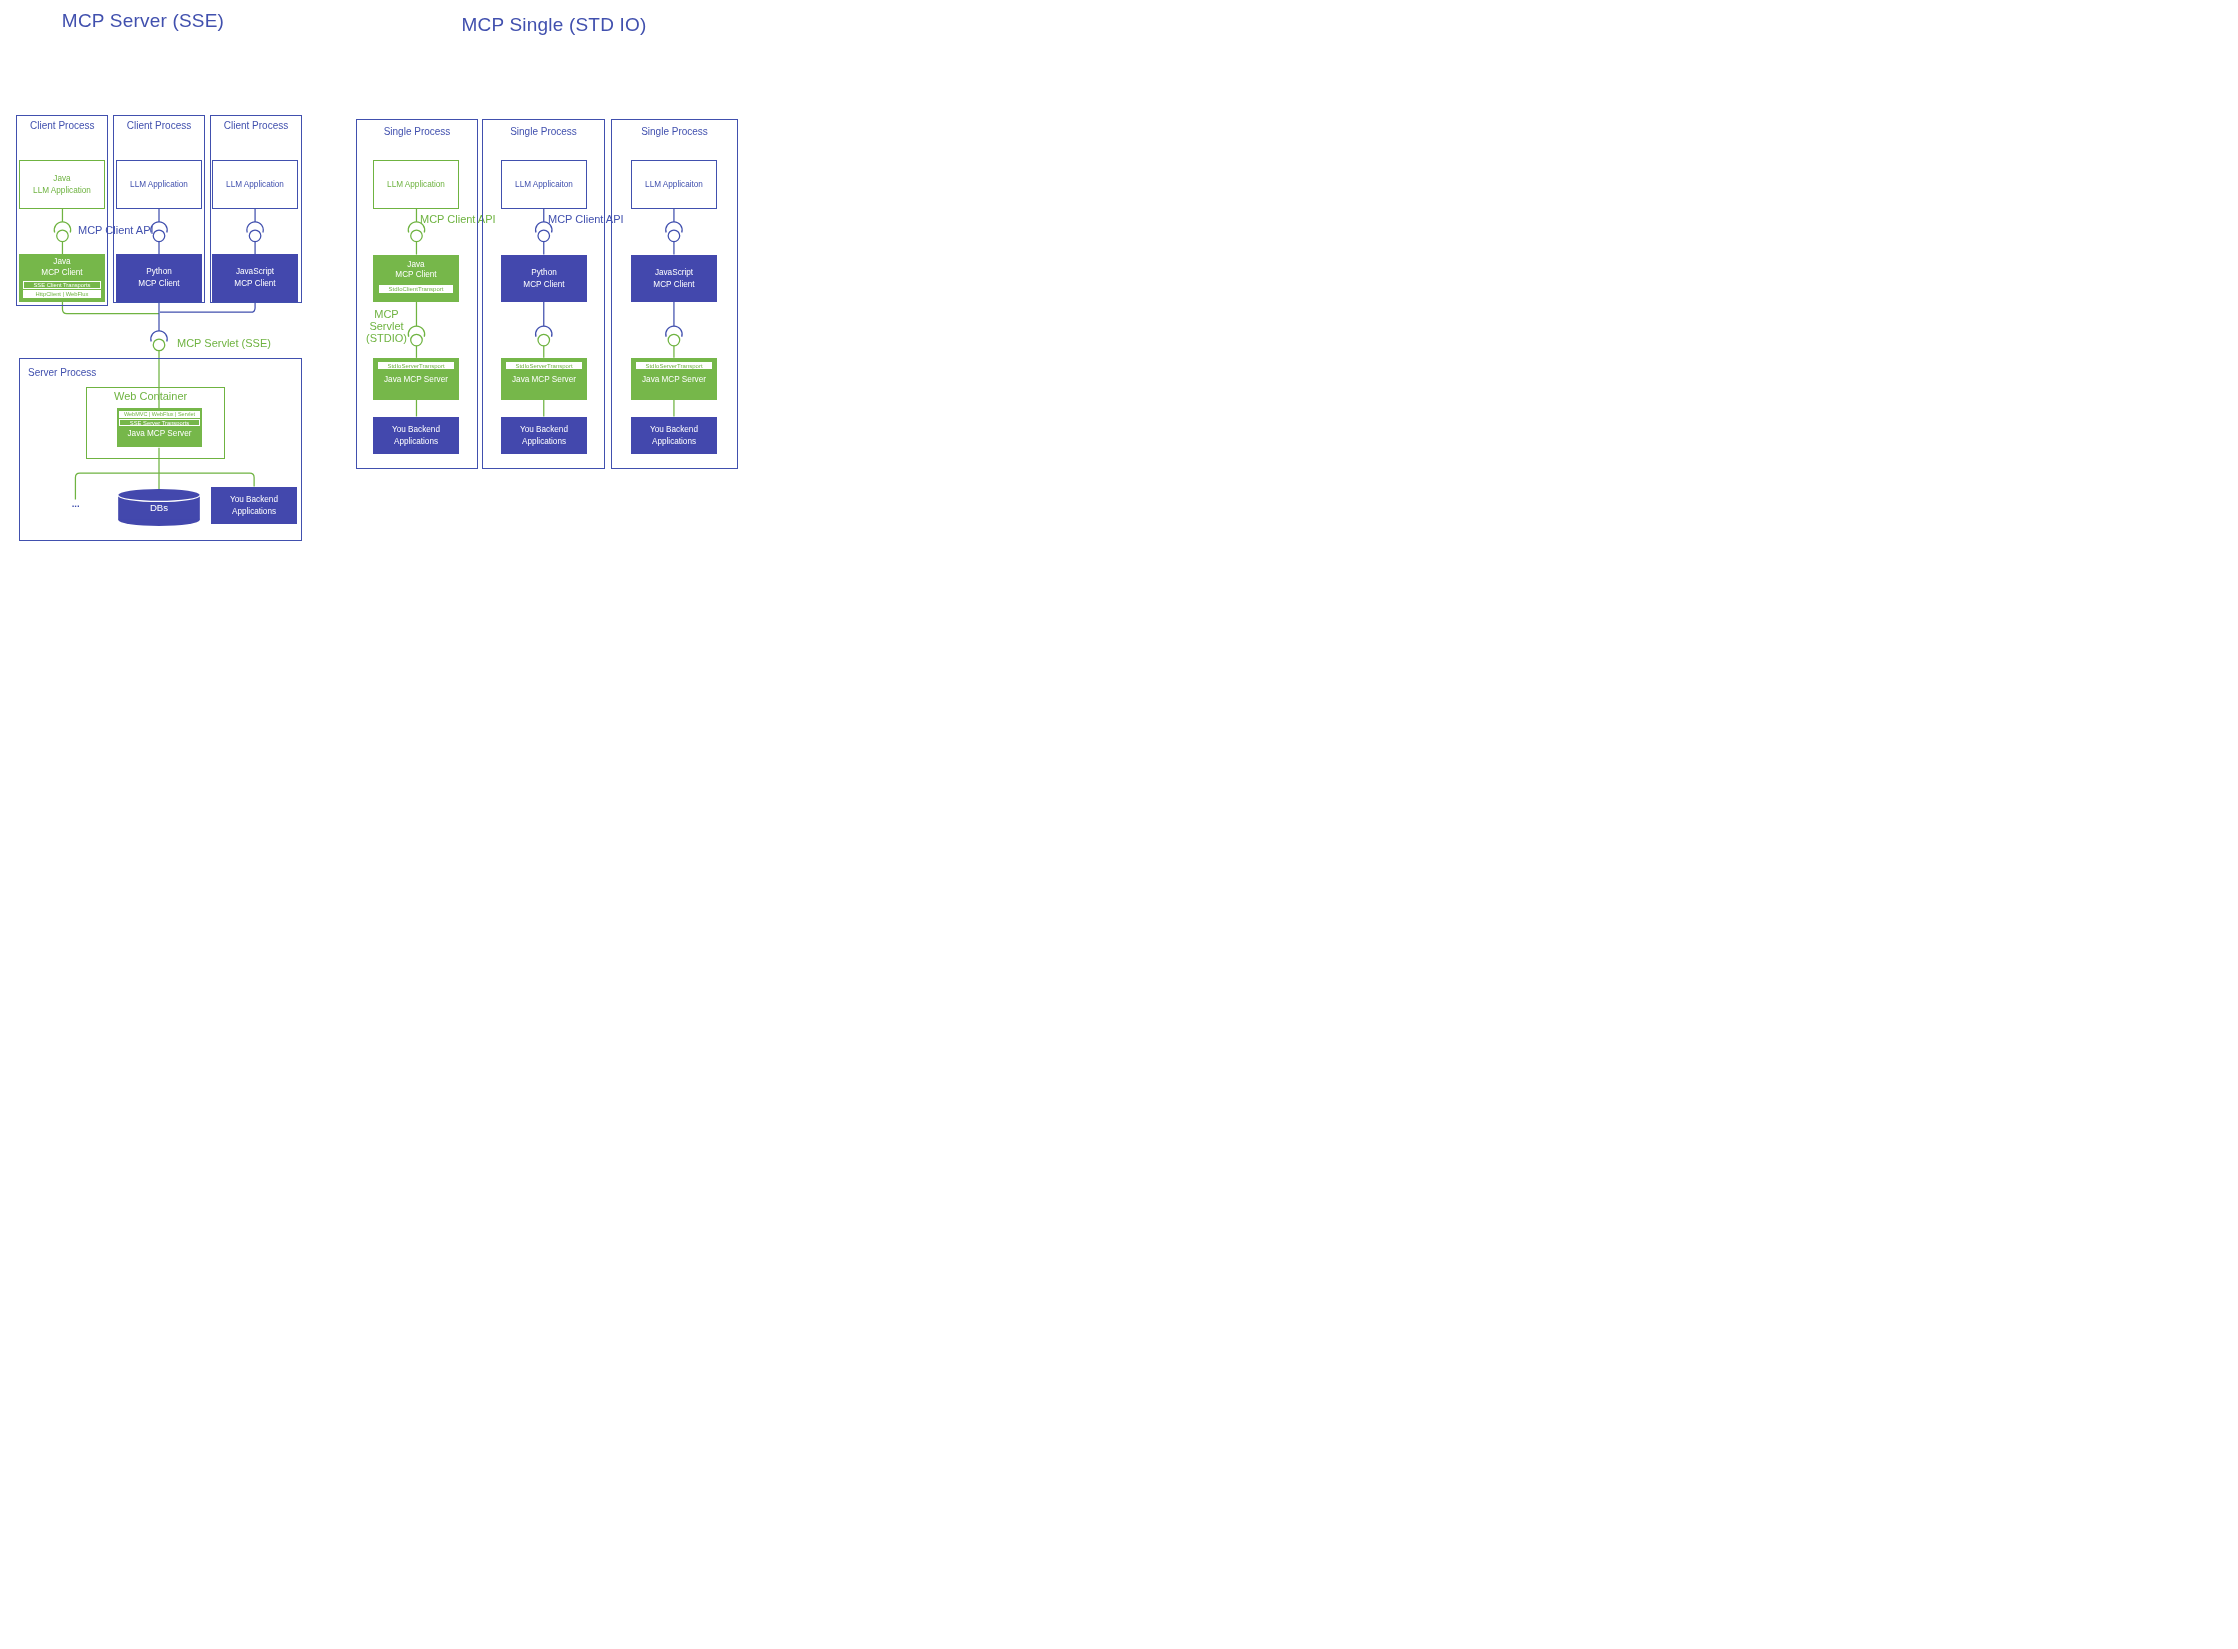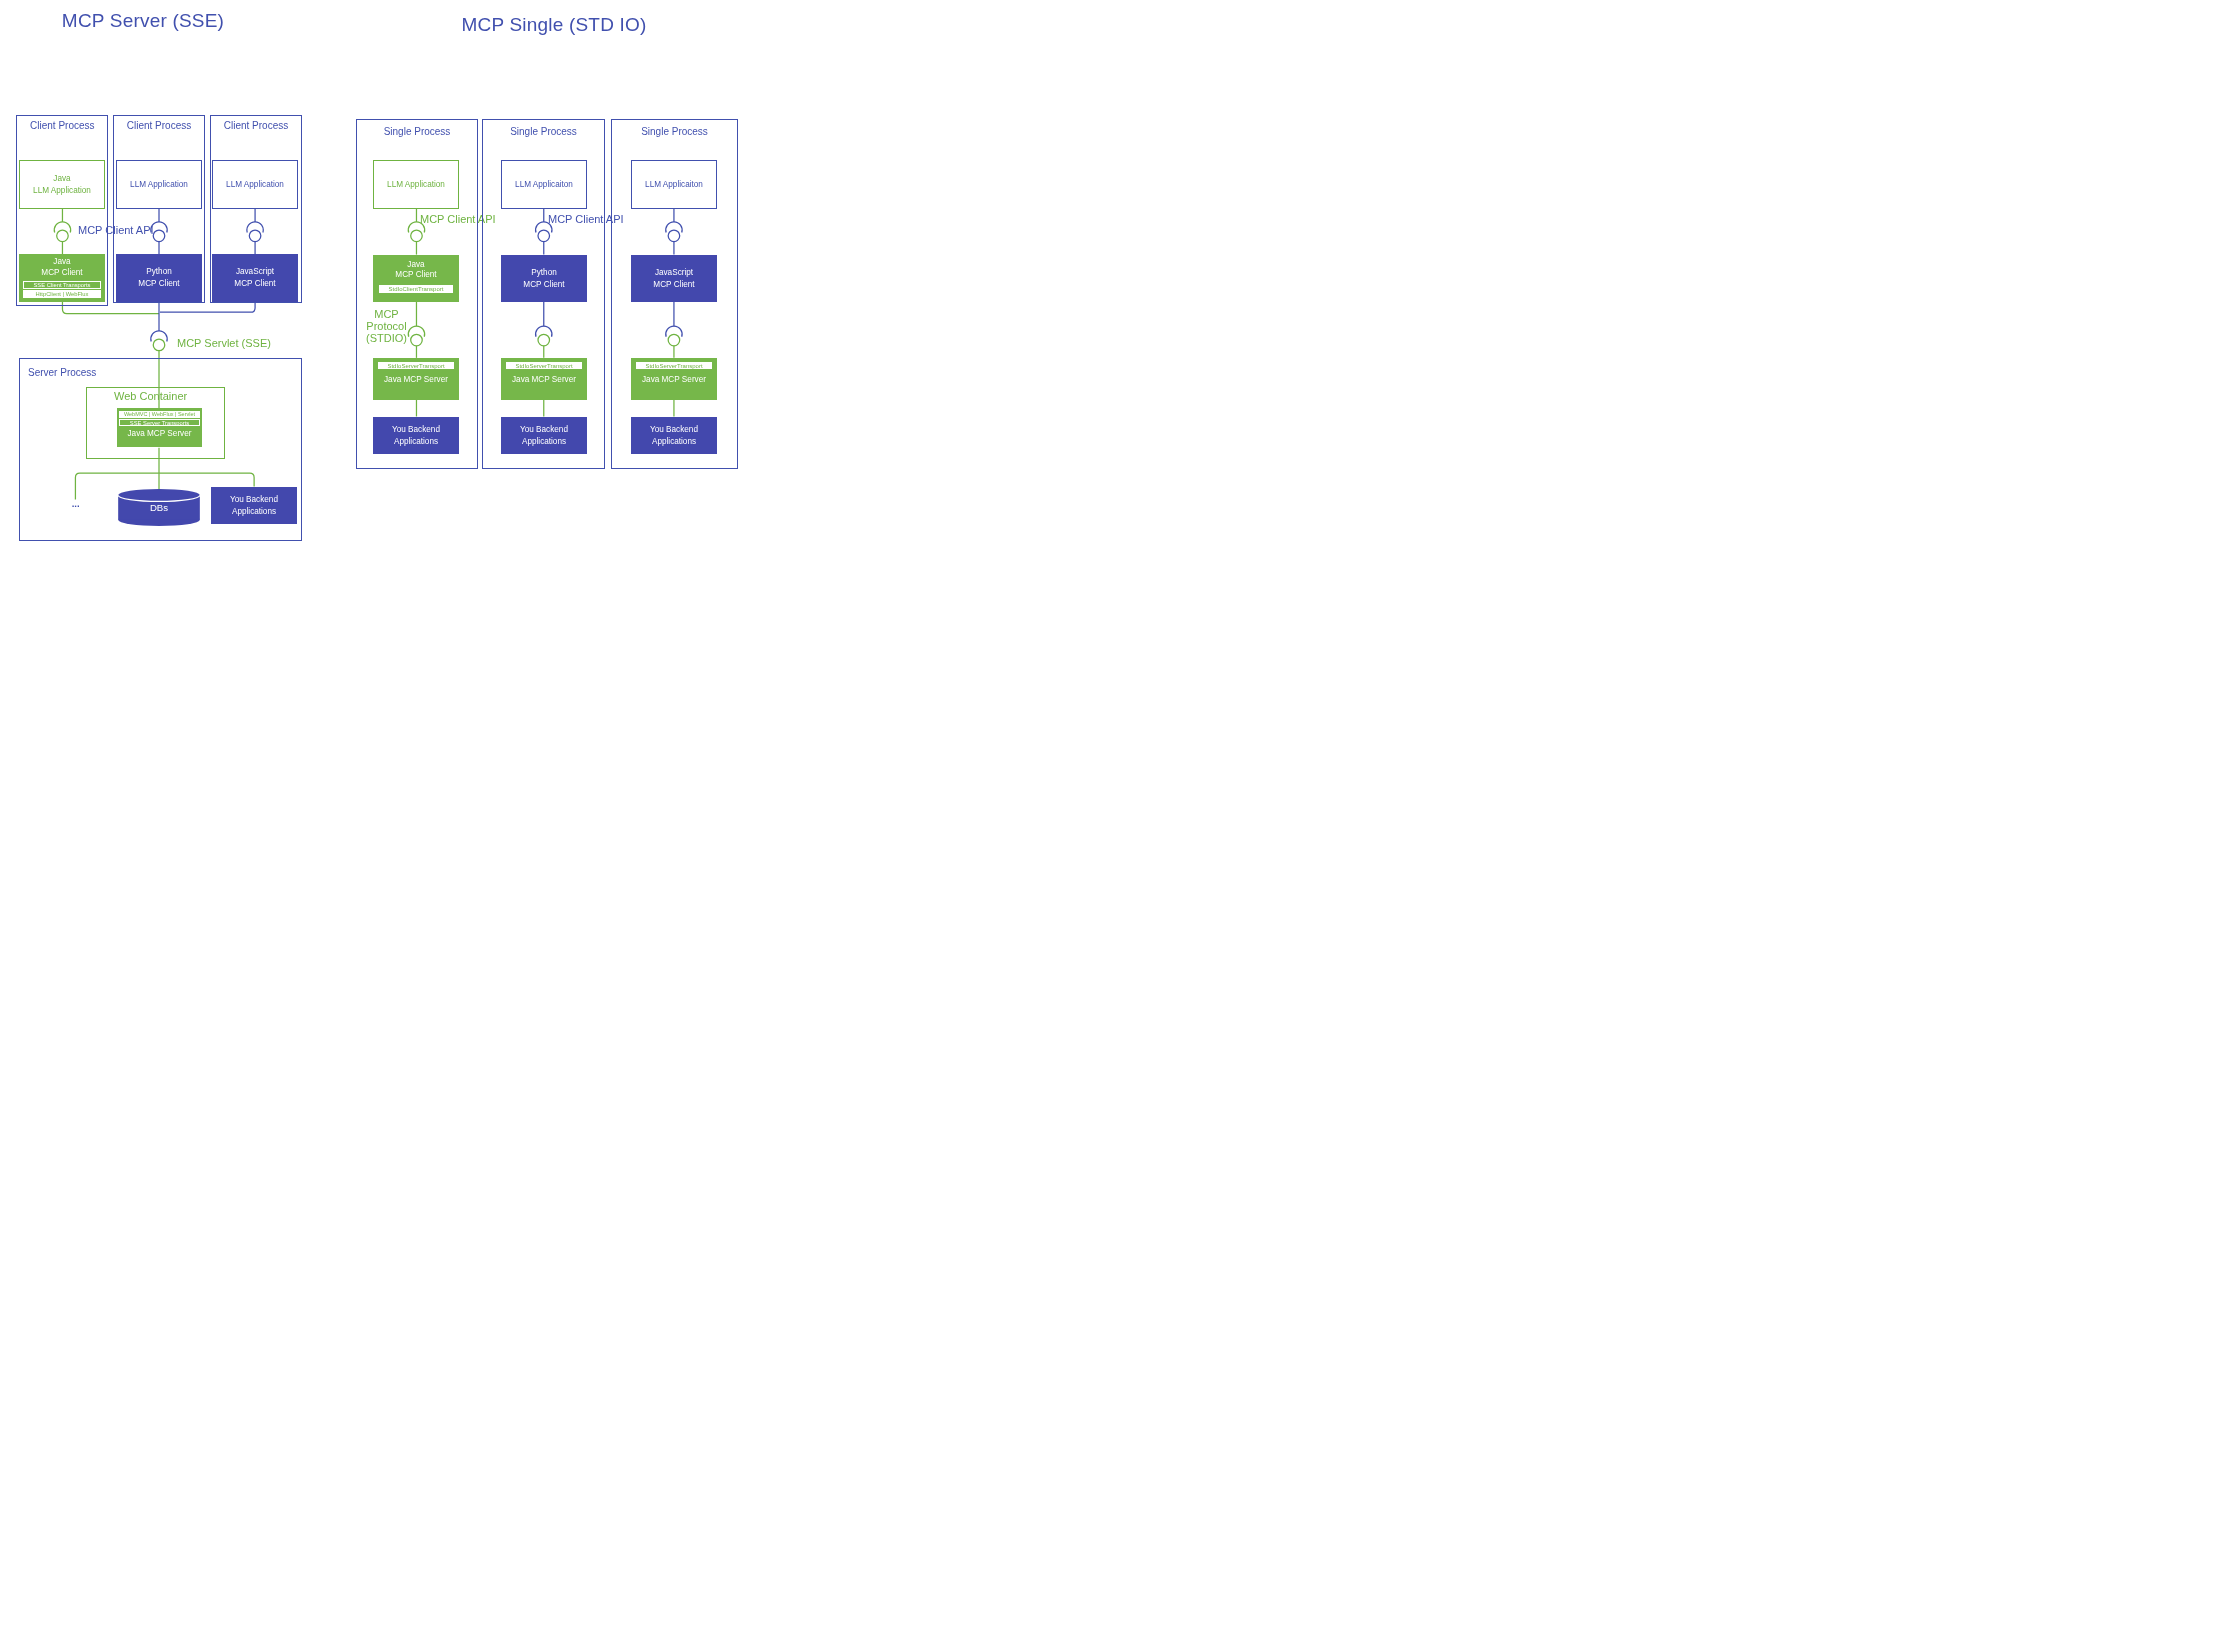--- a/index.html
+++ b/index.html
@@ -188,21 +188,21 @@
   <div class="abs outline-green center box-label" style="left:373px;top:160px;width:86px;height:49px;">
     <div>LLM Application</div>
   </div>
   <div class="abs small-label t-green" style="left:420px;top:213px;">MCP Client API</div>
   <div class="abs fill-green" style="left:373px;top:255px;width:86px;height:47px;">
     <div class="ctr-text" style="font-size:8.2px;line-height:10.6px;margin-top:4.8px;">Java</div>
     <div class="ctr-text" style="font-size:8.2px;line-height:10.6px;">MCP Client</div>
     <div class="strip strip-white" style="margin:4.3px 5.8px 0;height:7.7px;font-size:6px;">StdIoClientTransport</div>
   </div>
   <div class="abs small-label t-green ctr-text" style="left:359px;top:308px;width:55px;line-height:12px;">
-    <div>MCP Protocol</div>
+    <div>MCP Servlet</div>
     <div>(STDIO)</div>
   </div>
   <div class="abs fill-green" style="left:373px;top:358px;width:86px;height:42px;">
     <div class="strip strip-white" style="margin:3.8px 4.8px 0;height:7.7px;font-size:6px;">StdIoServerTransport</div>
     <div class="ctr-text" style="font-size:8.2px;margin-top:5.8px;">Java MCP Server</div>
   </div>
   <div class="abs fill-blue center" style="left:373px;top:417px;width:86px;height:37px;font-size:8.2px;line-height:11.5px;">
     <div>You Backend</div>
     <div>Applications</div>
   </div>

